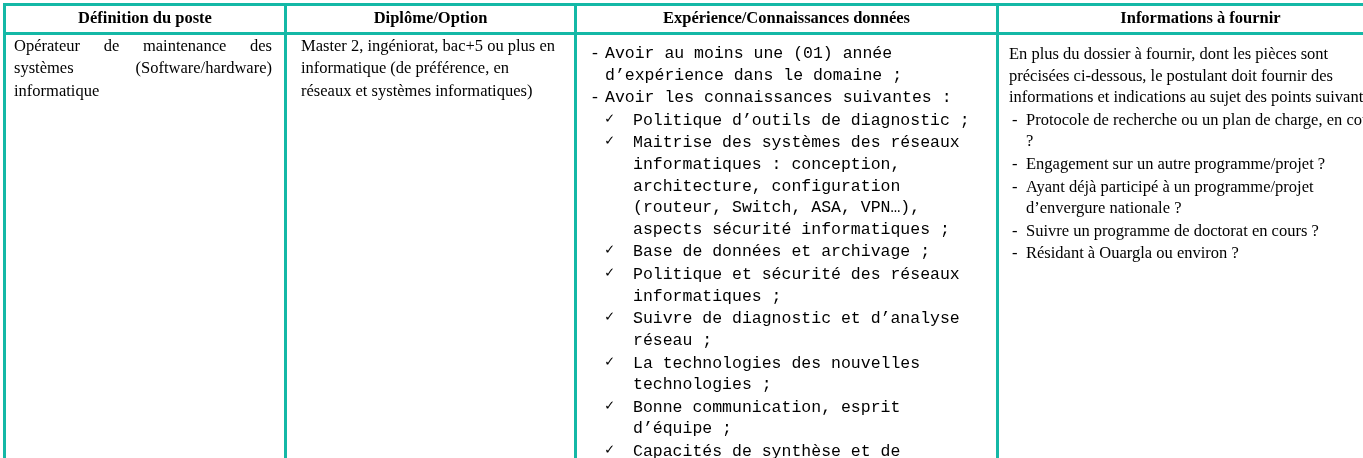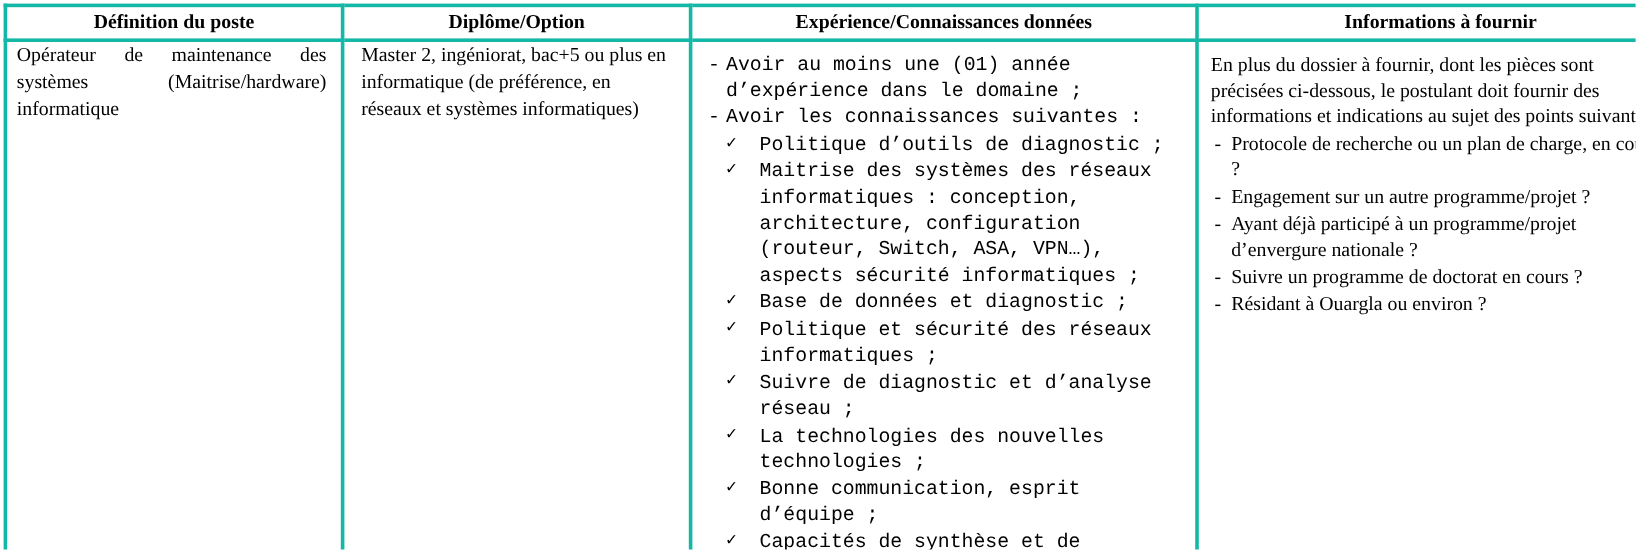--- a/index.html
+++ b/index.html
@@ -136,33 +136,33 @@
       <tr>
         <th class="col1">Définition du poste</th>
         <th class="col2">Diplôme/Option</th>
         <th class="col3">Expérience/Connaissances données</th>
         <th class="col4">Informations à fournir</th>
       </tr>
     </thead>
     <tbody>
       <tr>
         <td class="col1 job-title">
-          <div class="job-title-text">Opérateur de maintenance des systèmes (Maitrise/hardware) informatique</div>
+          <div class="job-title-text">Opérateur de maintenance des systèmes (Software/hardware) informatique</div>
         </td>
         <td class="col2 diploma">
           <div class="diploma-text">Master 2, ingéniorat, bac+5 ou plus en informatique (de préférence, en réseaux et systèmes informatiques)</div>
         </td>
         <td class="col3">
           <div class="cell-pad">
             <ul class="plain">
               <li class="dash">Avoir au moins une (01) année d’expérience dans le domaine ;</li>
               <li class="dash">Avoir les connaissances suivantes :</li>
               <li class="check">Politique d’outils de diagnostic ;</li>
               <li class="check">Maitrise des systèmes des réseaux informatiques : conception, architecture, configuration (routeur, Switch, ASA, VPN…), aspects sécurité informatiques ;</li>
-              <li class="check">Base de données et diagnostic ;</li>
+              <li class="check">Base de données et archivage ;</li>
               <li class="check">Politique et sécurité des réseaux informatiques ;</li>
               <li class="check">Suivre de diagnostic et d’analyse réseau ;</li>
               <li class="check">La technologies des nouvelles technologies ;</li>
               <li class="check">Bonne communication, esprit d’équipe ;</li>
               <li class="check">Capacités de synthèse et de rédaction des rapports, analyse, interprétation et investigation ;</li>
               <li class="check">Bonne doctorat de la langue anglaise.</li>
             </ul>
           </div>
         </td>
         <td class="col4">

